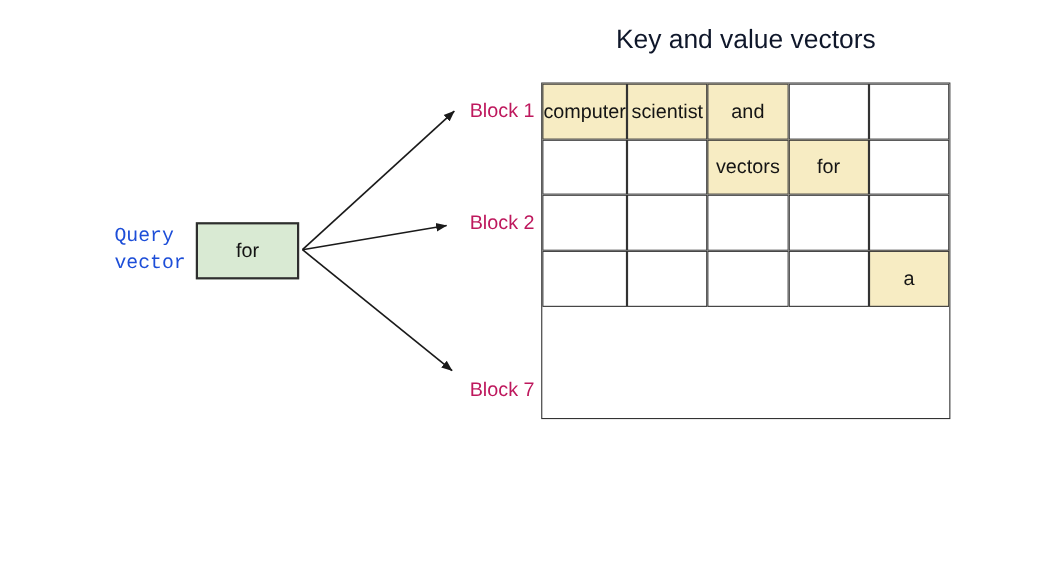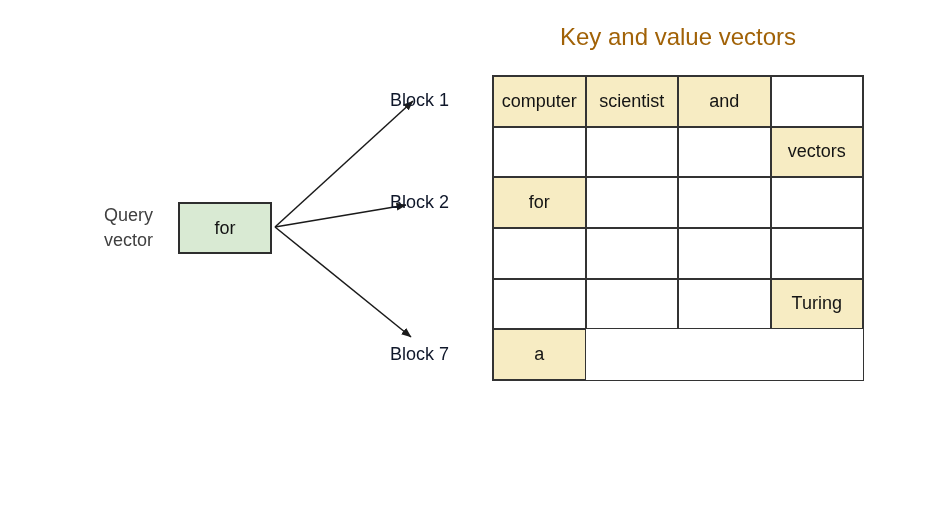--- a/index.html
+++ b/index.html
@@ -7,49 +7,49 @@
     position:relative;
     width:952px;height:531px;
     background:#fff;
     font-family:"Liberation Sans","DejaVu Sans",sans-serif;
     color:#000;
     overflow:hidden;
   }
   #arrows{position:absolute;left:0;top:0;width:952px;height:531px;pointer-events:none;}
   .title{
     position:absolute;left:492px;top:22px;width:372px;
-    text-align:center;font-size:24px;line-height:30px;color:#a16207;
+    text-align:center;font-size:24px;line-height:30px;color:#0f172a;
     white-space:nowrap;
   }
   .query-label{
     position:absolute;left:104px;top:203px;
-    font-size:18px;line-height:25px;white-space:pre-line;color:#404040;
+    font-size:18px;line-height:25px;white-space:pre-line;color:#1d4ed8;font-family:Liberation Mono, monospace;
   }
   .query-box{
     position:absolute;left:178px;top:202px;width:94px;height:52px;
     box-sizing:border-box;
     background:var(--query-fill,#d9ead3);
     border:2px solid #2e2e2e;
     display:flex;align-items:center;justify-content:center;
     font-size:18px;color:#141414;
   }
   .block-label{
     position:absolute;width:96px;left:390px;height:21px;
-    font-size:18px;line-height:21px;color:#0f172a;
+    text-align:right;font-size:18px;line-height:21px;color:#be185d;
     white-space:nowrap;
   }
   #block-label-1{top:90px;}
   #block-label-2{top:192px;}
   #block-label-0{top:344px;}
   .kv-table{
     position:absolute;left:492px;top:75px;width:372px;height:306px;
     box-sizing:border-box;
     border:1px solid var(--border,#333);
     display:grid;
-    grid-template-columns:repeat(4,1fr);
+    grid-template-columns:repeat(5,1fr);
     grid-template-rows:repeat(6,1fr);
   }
   .cell{
     box-sizing:border-box;
     border:1px solid var(--border,#333);
     display:flex;align-items:center;justify-content:center;
     font-size:18px;line-height:21px;text-align:center;
     white-space:pre-line;color:#141414;
     background:#ffffff;
   }
@@ -97,17 +97,16 @@
       <div class="cell"></div>
       <div class="cell"></div>
       <div class="cell"></div>
       <div class="cell"></div>
       <div class="cell"></div>
       <div class="cell"></div>
       <div class="cell"></div>
       <div class="cell"></div>
       <div class="cell"></div>
       <div class="cell"></div>
-      <div class="cell filled">Turing</div>
       <div class="cell filled">a</div>
     </div>
 
 </div>
 
 </body></html>

